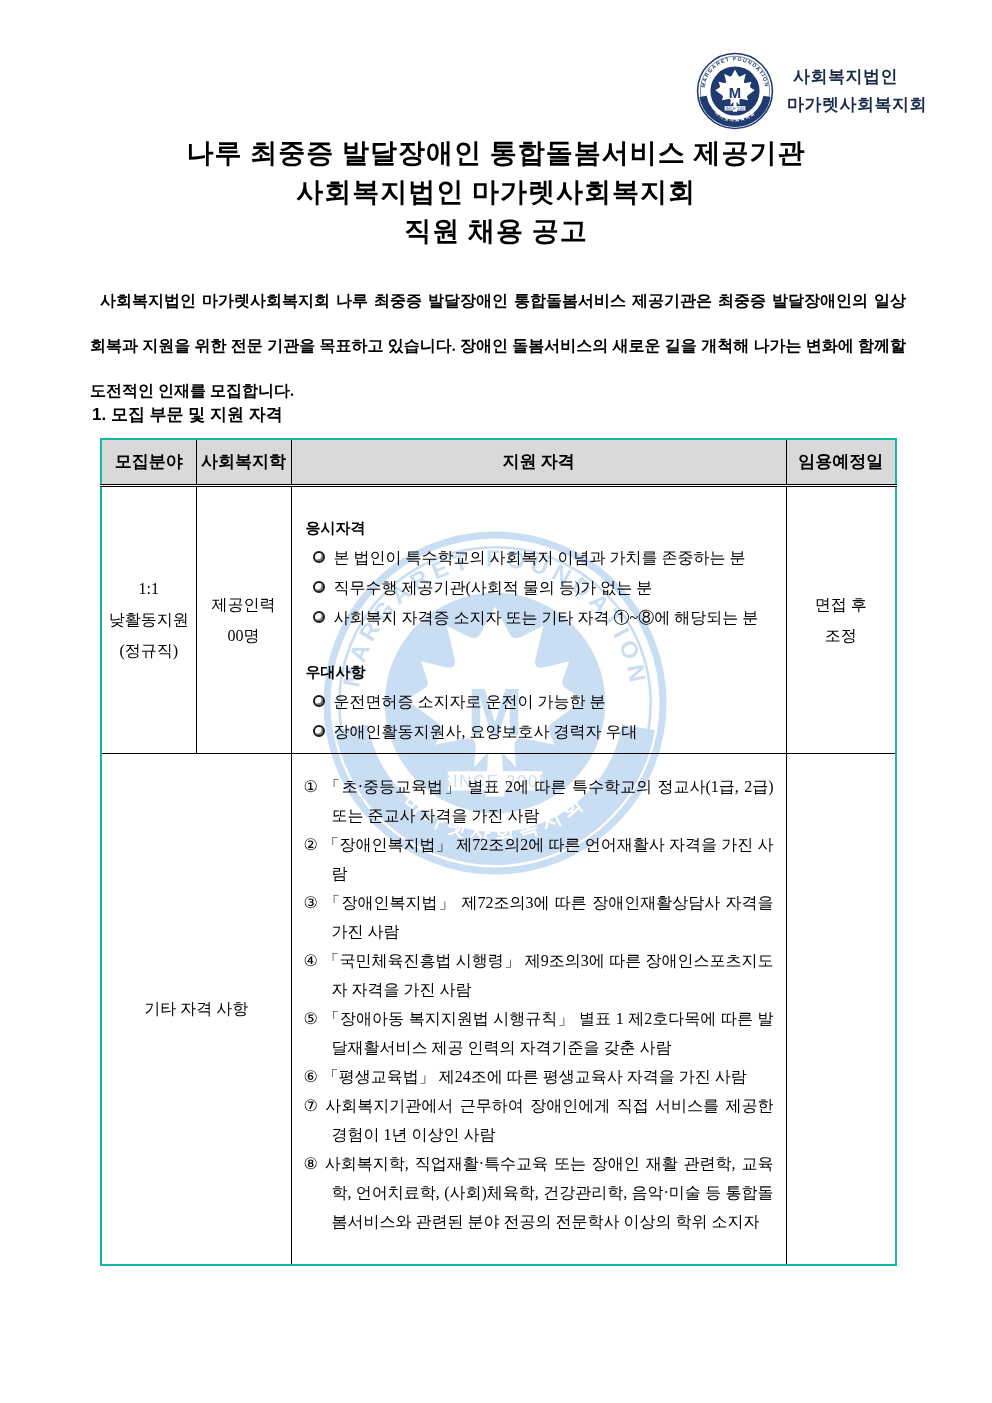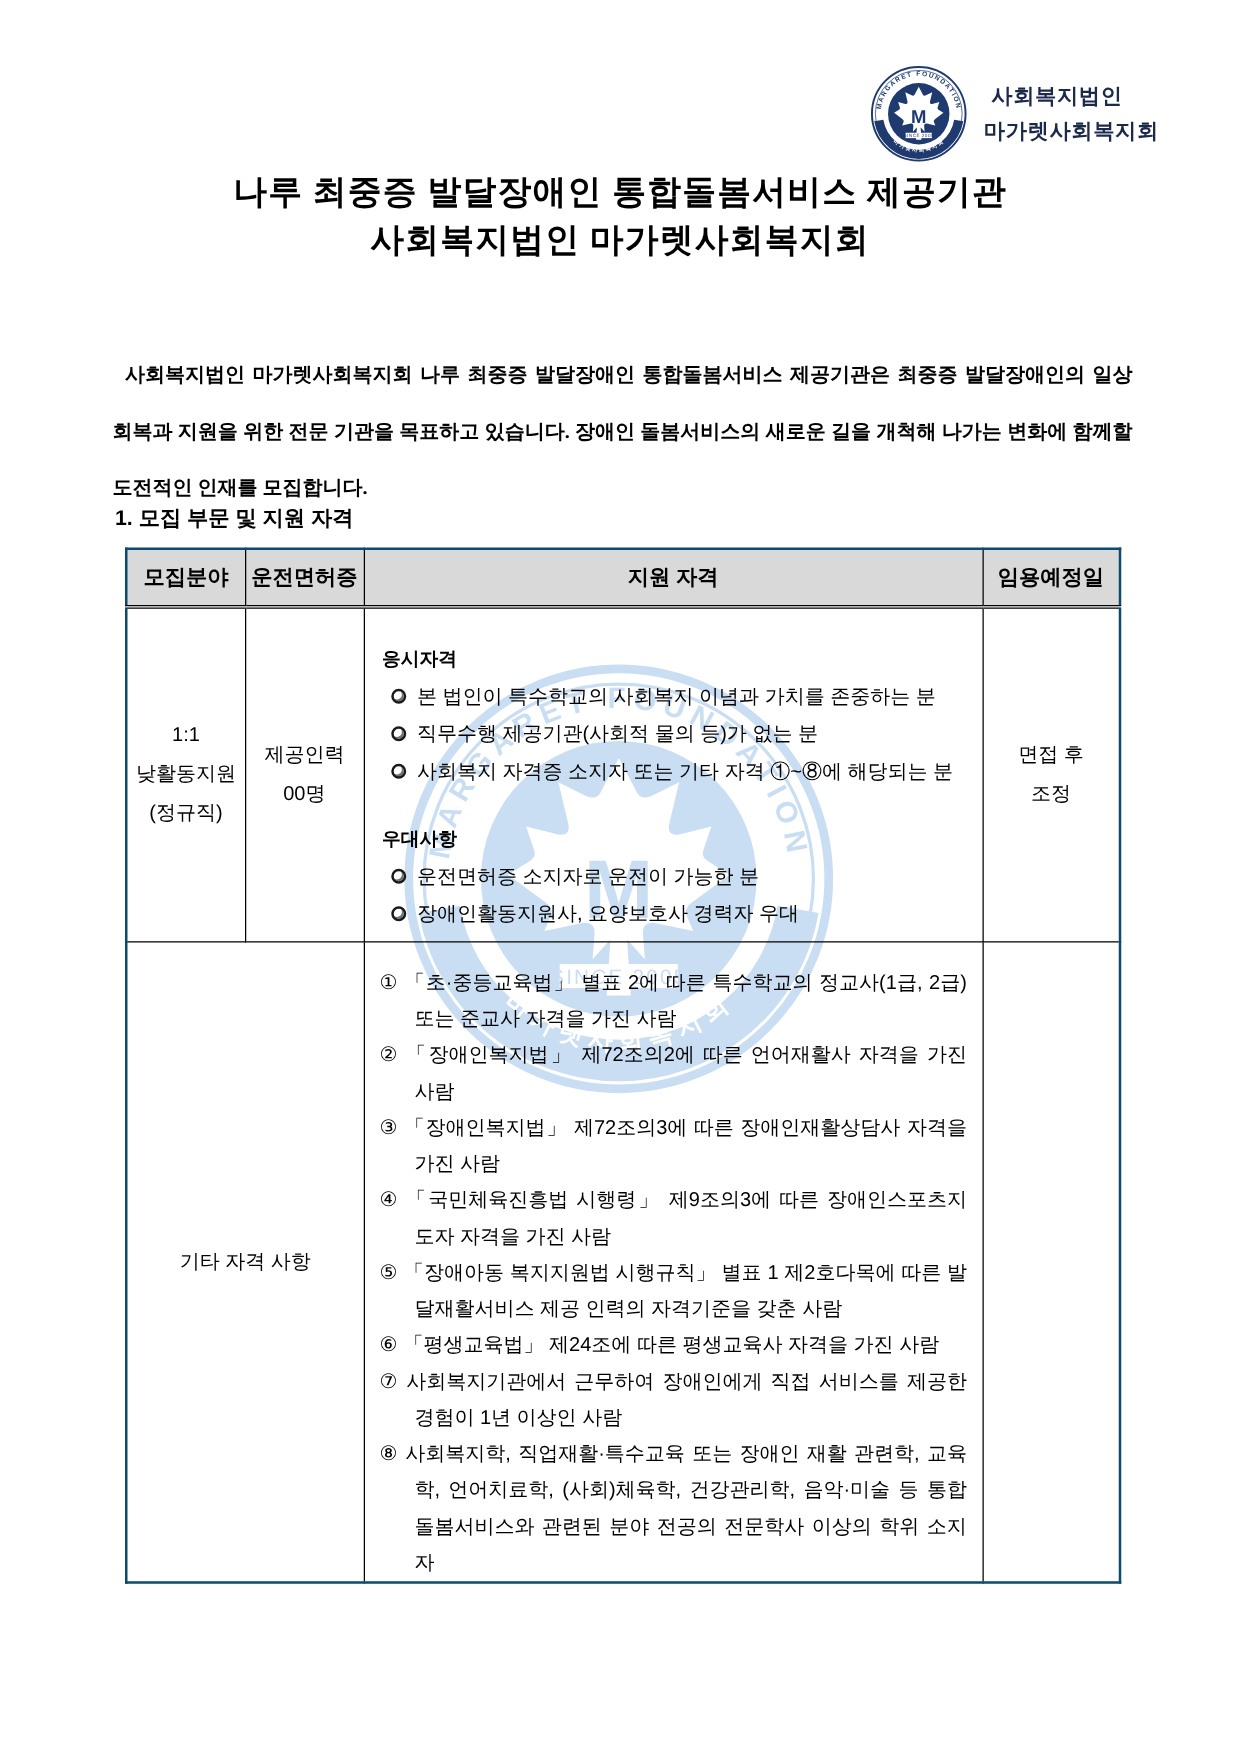--- a/index.html
+++ b/index.html
@@ -34,21 +34,21 @@
   
   .section-heading{ position:absolute; top:403px; left:92px; font-size:17px; font-weight:bold; z-index:2; }
 
   
   .watermark{ position:absolute; left:320px; top:528px; width:350px; height:350px; z-index:0; }
 
   
   table.recruit{
     position:absolute; left:100px; top:438px; width:795px; z-index:1;
     border-collapse:collapse; table-layout:fixed; background:transparent;
-    font-size:16px; border:2px solid #0c4a6e;
+    font-size:16px; border:2px solid #14b8a6;font-family:Liberation Serif, serif;
   }
   table.recruit th, table.recruit td{ border:1px solid #000; }
   table.recruit thead th{
     background:#d9d9d9; height:46px; font-size:17px; font-weight:bold;
     border-bottom:3px double #000; text-align:center;
   }
   tr.row1{ height:268px; }
   tr.row2{ height:512px; }
   td.center{ text-align:center; vertical-align:middle; line-height:31px; }
 
@@ -94,20 +94,21 @@
   </svg>
   <div class="brand-text">
     <div class="l1">사회복지법인</div>
     <div class="l2">마가렛사회복지회</div>
   </div>
 </div>
 
 <div class="doc-title">
   <div>나루 최중증 발달장애인 통합돌봄서비스 제공기관</div>
   <div>사회복지법인 마가렛사회복지회</div>
+  <div>직원 채용 공고</div>
 </div>
 
 <p class="intro">사회복지법인 마가렛사회복지회 나루 최중증 발달장애인 통합돌봄서비스 제공기관은 최중증 발달장애인의 일상 회복과 지원을 위한 전문 기관을 목표하고 있습니다. 장애인 돌봄서비스의 새로운 길을 개척해 나가는 변화에 함께할 도전적인 인재를 모집합니다.</p>
 
 <div class="section-heading">1. 모집 부문 및 지원 자격</div>
 
 <svg class="watermark" viewBox="-100 -100 200 200">
   <circle cx="0" cy="0" r="96" fill="none" stroke="#c9def2" stroke-width="4"></circle>
   <circle cx="0" cy="0" r="89" fill="none" stroke="#c9def2" stroke-width="1.5"></circle>
   <path d="M -82,14 A 83.2,83.2 0 0 0 82,14" fill="none" stroke="#c9def2" stroke-width="19"></path>
@@ -131,21 +132,21 @@
 <table class="recruit">
   <colgroup>
       <col style="width:95px">
       <col style="width:95px">
       <col style="width:495px">
       <col style="width:110px">
     </colgroup>
   <thead>
     <tr>
       <th>모집분야</th>
-      <th>운전면허증</th>
+      <th>사회복지학</th>
       <th>지원 자격</th>
       <th>임용예정일</th>
     </tr>
   </thead>
   <tbody>
     <tr class="row1">
       <td class="center">
         <div>1:1</div>
         <div>낮활동지원</div>
         <div>(정규직)</div>

